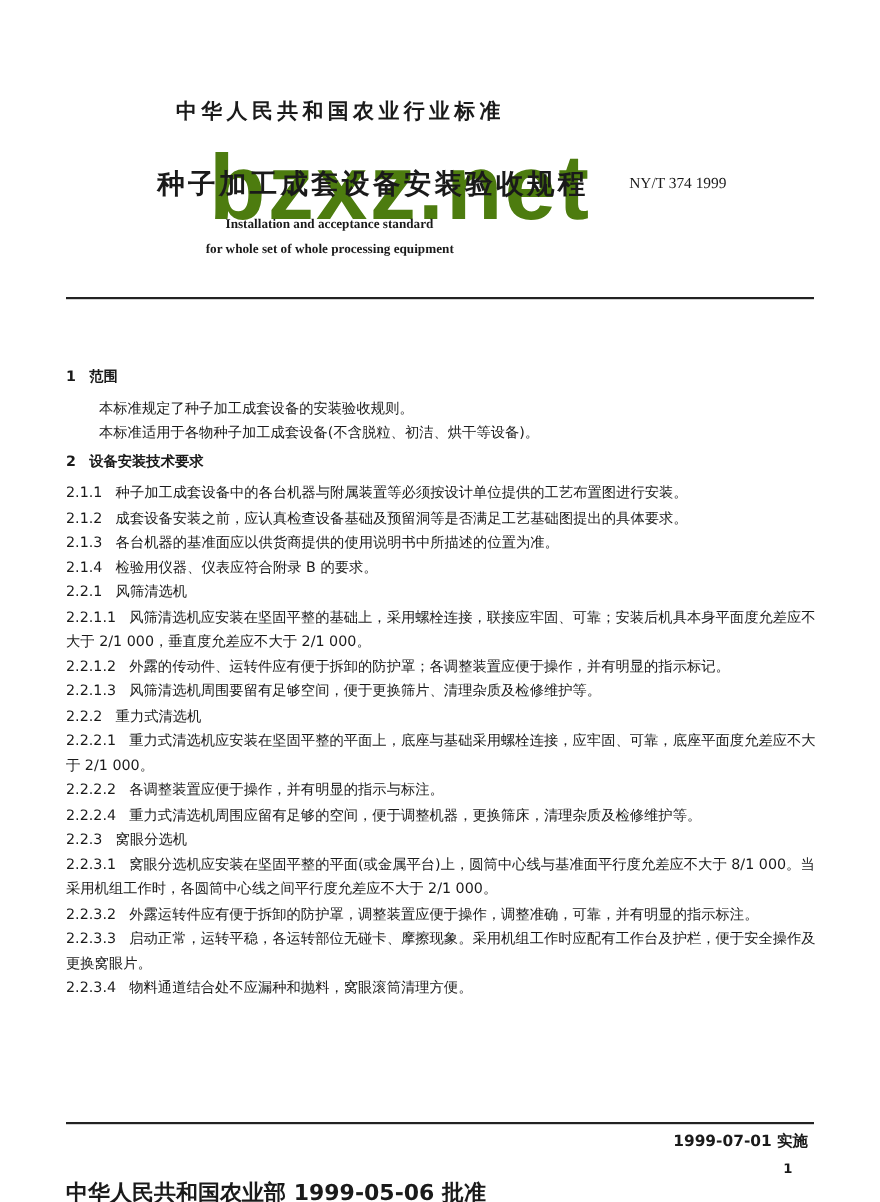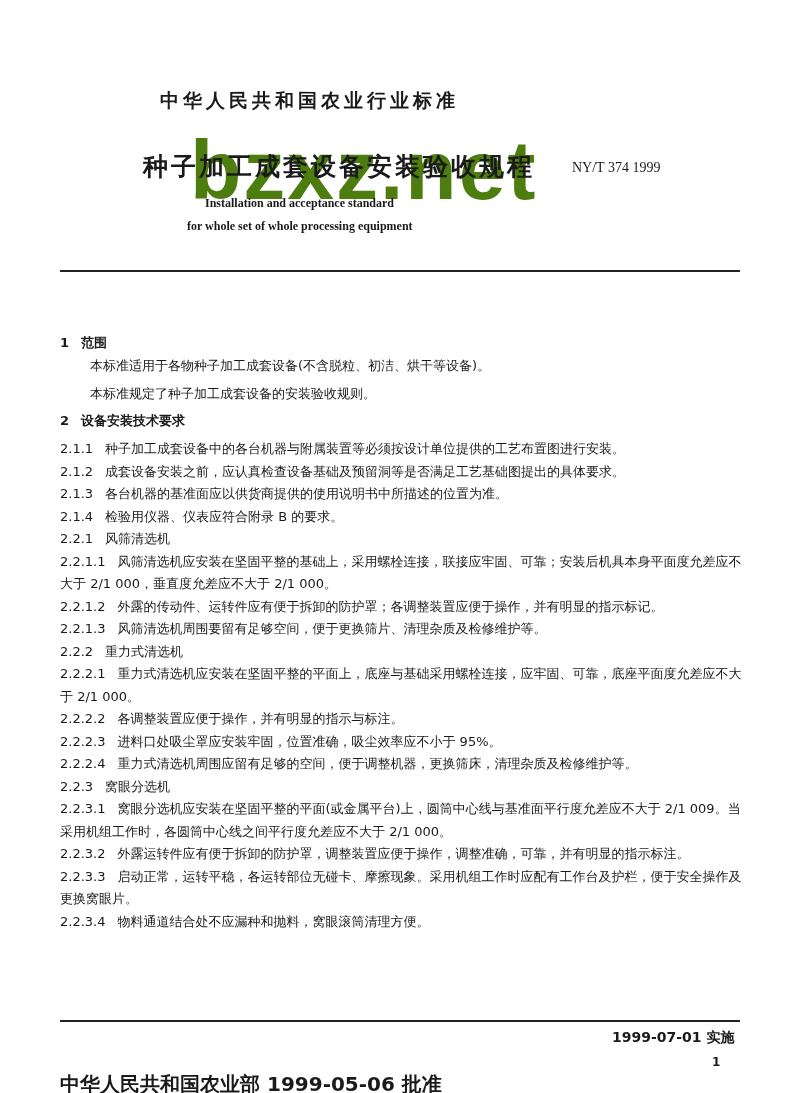--- a/index.html
+++ b/index.html
@@ -33,41 +33,40 @@
 <div class="abs doc-code">NY/T 374    1999</div>
 <div class="abs en1">Installation and acceptance standard</div>
 <div class="abs en2">for whole set of whole processing equipment</div>
 
 <div class="abs hr" style="top:270px;"></div>
 
 <div class="abs body">
   <p class="sec">
     <span class="num">1</span><span>范围</span>
   </p>
+  <p class="para indent" style="margin-top:6px;">本标准规定了种子加工成套设备的安装验收规则。</p>
   <p class="para indent">本标准适用于各物种子加工成套设备(不含脱粒、初洁、烘干等设备)。</p>
-  <p class="para indent" style="margin-top:6px;">本标准规定了种子加工成套设备的安装验收规则。</p>
   <p class="sec gap-h">
     <span class="num">2</span><span>设备安装技术要求</span>
   </p>
   <div style="margin-top:6px;">
     <p class="para"><span class="num">2.1.1</span><span>种子加工成套设备中的各台机器与附属装置等必须按设计单位提供的工艺布置图进行安装。</span></p>
     <p class="para"><span class="num">2.1.2</span><span>成套设备安装之前，应认真检查设备基础及预留洞等是否满足工艺基础图提出的具体要求。</span></p>
     <p class="para"><span class="num">2.1.3</span><span>各台机器的基准面应以供货商提供的使用说明书中所描述的位置为准。</span></p>
     <p class="para"><span class="num">2.1.4</span><span>检验用仪器、仪表应符合附录 B 的要求。</span></p>
     <p class="para"><span class="num">2.2.1</span><span>风筛清选机</span></p>
     <p class="para"><span class="num">2.2.1.1</span><span>风筛清选机应安装在坚固平整的基础上，采用螺栓连接，联接应牢固、可靠；安装后机具本身平面度允差应不大于 2/1 000，垂直度允差应不大于 2/1 000。</span></p>
     <p class="para"><span class="num">2.2.1.2</span><span>外露的传动件、运转件应有便于拆卸的防护罩；各调整装置应便于操作，并有明显的指示标记。</span></p>
     <p class="para"><span class="num">2.2.1.3</span><span>风筛清选机周围要留有足够空间，便于更换筛片、清理杂质及检修维护等。</span></p>
     <p class="para"><span class="num">2.2.2</span><span>重力式清选机</span></p>
     <p class="para"><span class="num">2.2.2.1</span><span>重力式清选机应安装在坚固平整的平面上，底座与基础采用螺栓连接，应牢固、可靠，底座平面度允差应不大于 2/1 000。</span></p>
     <p class="para"><span class="num">2.2.2.2</span><span>各调整装置应便于操作，并有明显的指示与标注。</span></p>
-    <p class="para"><span class="num">2.2.2.3</span><span>进料口处吸尘罩应安装牢固，位置准确，吸尘效率应不小于 95%。</span></p>
     <p class="para"><span class="num">2.2.2.4</span><span>重力式清选机周围应留有足够的空间，便于调整机器，更换筛床，清理杂质及检修维护等。</span></p>
     <p class="para"><span class="num">2.2.3</span><span>窝眼分选机</span></p>
-    <p class="para"><span class="num">2.2.3.1</span><span>窝眼分选机应安装在坚固平整的平面(或金属平台)上，圆筒中心线与基准面平行度允差应不大于 2/1 009。当采用机组工作时，各圆筒中心线之间平行度允差应不大于 2/1 000。</span></p>
+    <p class="para"><span class="num">2.2.3.1</span><span>窝眼分选机应安装在坚固平整的平面(或金属平台)上，圆筒中心线与基准面平行度允差应不大于 8/1 000。当采用机组工作时，各圆筒中心线之间平行度允差应不大于 2/1 000。</span></p>
     <p class="para"><span class="num">2.2.3.2</span><span>外露运转件应有便于拆卸的防护罩，调整装置应便于操作，调整准确，可靠，并有明显的指示标注。</span></p>
     <p class="para"><span class="num">2.2.3.3</span><span>启动正常，运转平稳，各运转部位无碰卡、摩擦现象。采用机组工作时应配有工作台及护栏，便于安全操作及更换窝眼片。</span></p>
     <p class="para"><span class="num">2.2.3.4</span><span>物料通道结合处不应漏种和抛料，窝眼滚筒清理方便。</span></p>
   </div>
 </div>
 
 <div class="abs hr" style="top:1020px;"></div>
 <div class="abs footer-left">中华人民共和国农业部 1999-05-06 批准</div>
 <div class="abs footer-right">1999-07-01 实施</div>
 <div class="abs page-num">1</div>

